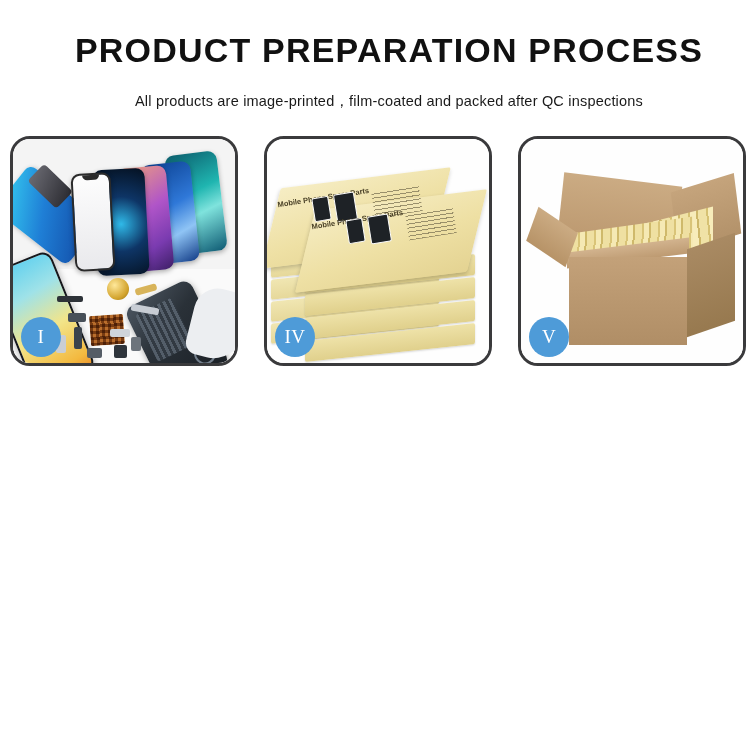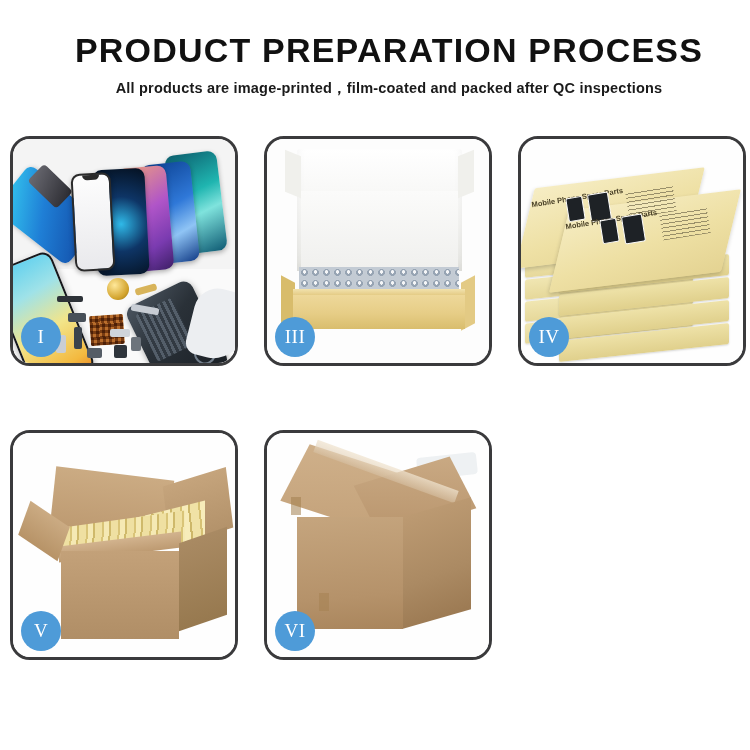--- a/index.html
+++ b/index.html
@@ -19,24 +19,24 @@
   .page-title {
     font-family: "Liberation Sans", sans-serif;
     font-size: 34px;
     font-weight: 700;
     letter-spacing: 1.2px;
     color: #111111;
     line-height: 1;
   }
 
   .page-subtitle {
-    margin-top: 14px;
+    margin-top: 27px;
     font-family: "Liberation Sans", sans-serif;
     font-size: 14.5px;
-    font-weight: 700;
+    font-weight: 400;
     letter-spacing: 0.2px;
     color: #1a1a1a;
     line-height: 1;
   }
 
   
   .grid {
     position: absolute;
     top: 136px;
     left: 10px;
@@ -429,33 +429,20 @@
       <div class="part pt10"></div>
         <div class="part pt11"></div>
       <div class="part pt12"></div>
         <div class="part pt13"></div>
       <div class="hand"></div>
     </div>
     <div class="badge">I</div>
   </div>
 
 
-  <div class="panel">
-    <div class="panel-art">
-      <div class="p3-bg"></div>
-      <div class="mail-lid"></div>
-      <div class="mail-foam"></div>
-      <div class="mail-left"></div>
-      <div class="mail-right"></div>
-      <div class="mail-wrap"></div>
-      <div class="mail-rim"></div>
-      <div class="mail-front"></div>
-    </div>
-    <div class="badge">III</div>
-  </div>
 
   <div class="panel">
     <div class="panel-art">
       <div class="p4-bg"></div>
       <div class="stack">
         <div class="sbox sb-lo1"></div>
         <div class="sbox sb-lo2"></div>
         <div class="sbox sb-lo3"></div>
         <div class="sbox sb-lo4"></div>
         <div class="sbox sb-ro1"></div>
@@ -489,28 +476,14 @@
       <div class="cartonV-inner"></div>
       <div class="yellowfill"></div>
       <div class="cartonV-rim"></div>
       <div class="flapV-left"></div>
       <div class="cartonV-side"></div>
       <div class="cartonV-front"></div>
     </div>
     <div class="badge">V</div>
   </div>
 
-  <div class="panel">
-    <div class="panel-art">
-      <div class="p6-bg"></div>
-      <div class="c6-shadow"></div>
-      <div class="c6-top"></div>
-      <div class="c6-top2"></div>
-      <div class="c6-tape"></div>
-      <div class="c6-side"></div>
-      <div class="c6-front"></div>
-      <div class="c6-seam"></div>
-      <div class="c6-seam2"></div>
-    </div>
-    <div class="badge">VI</div>
-  </div>
 
 </div>
 
 </body></html>

